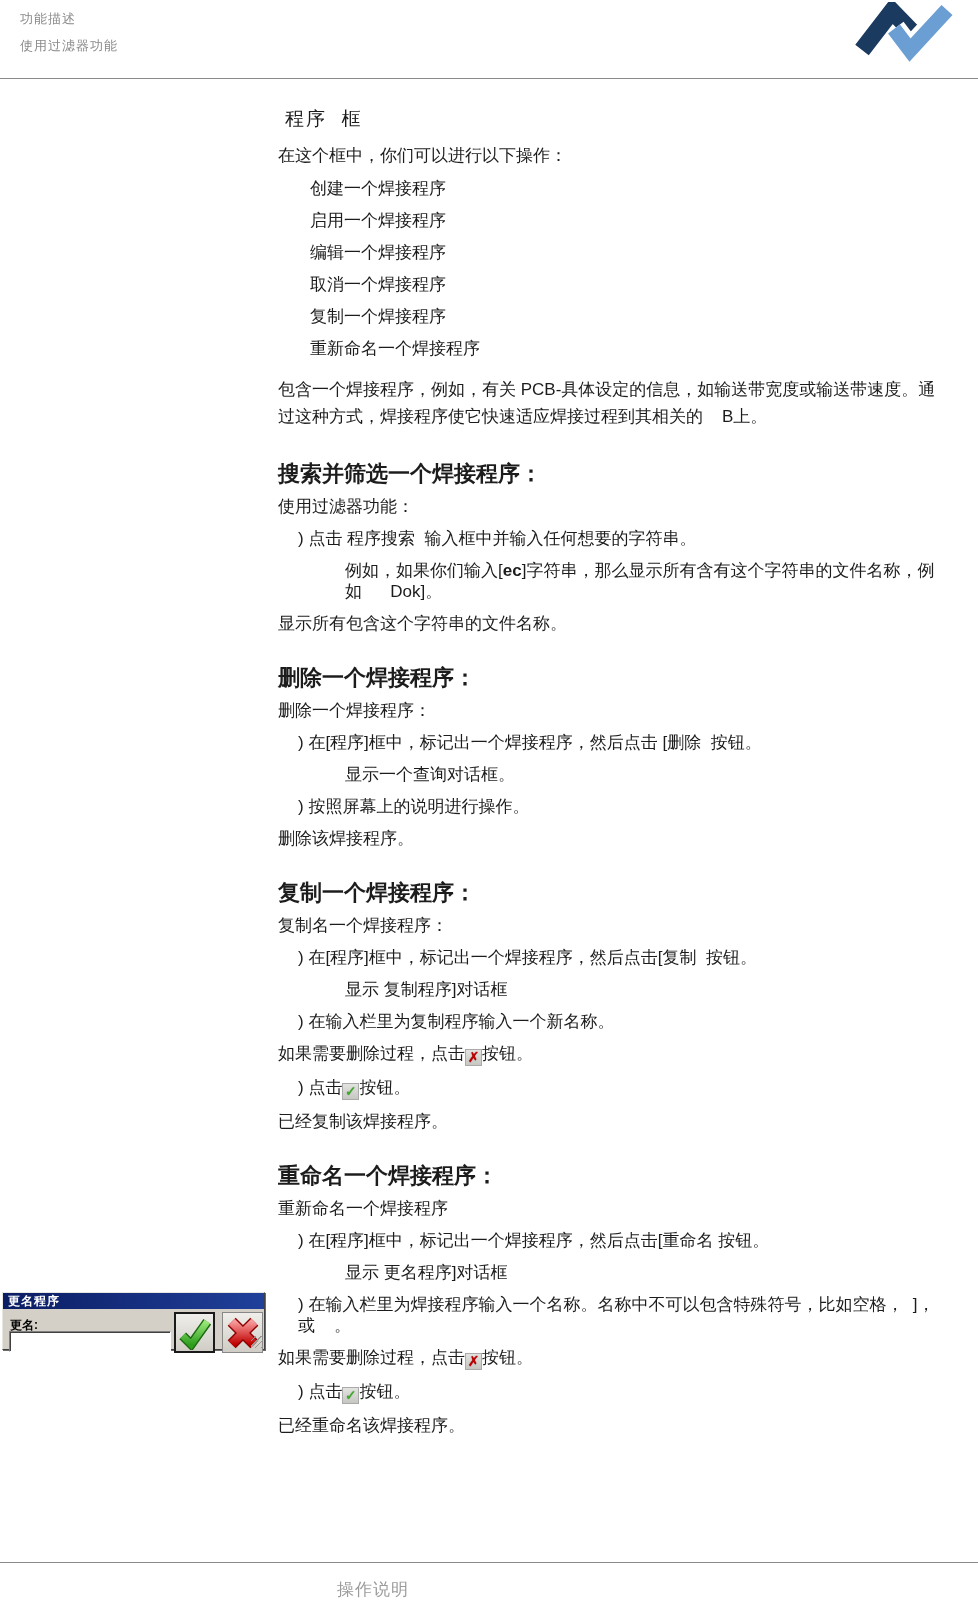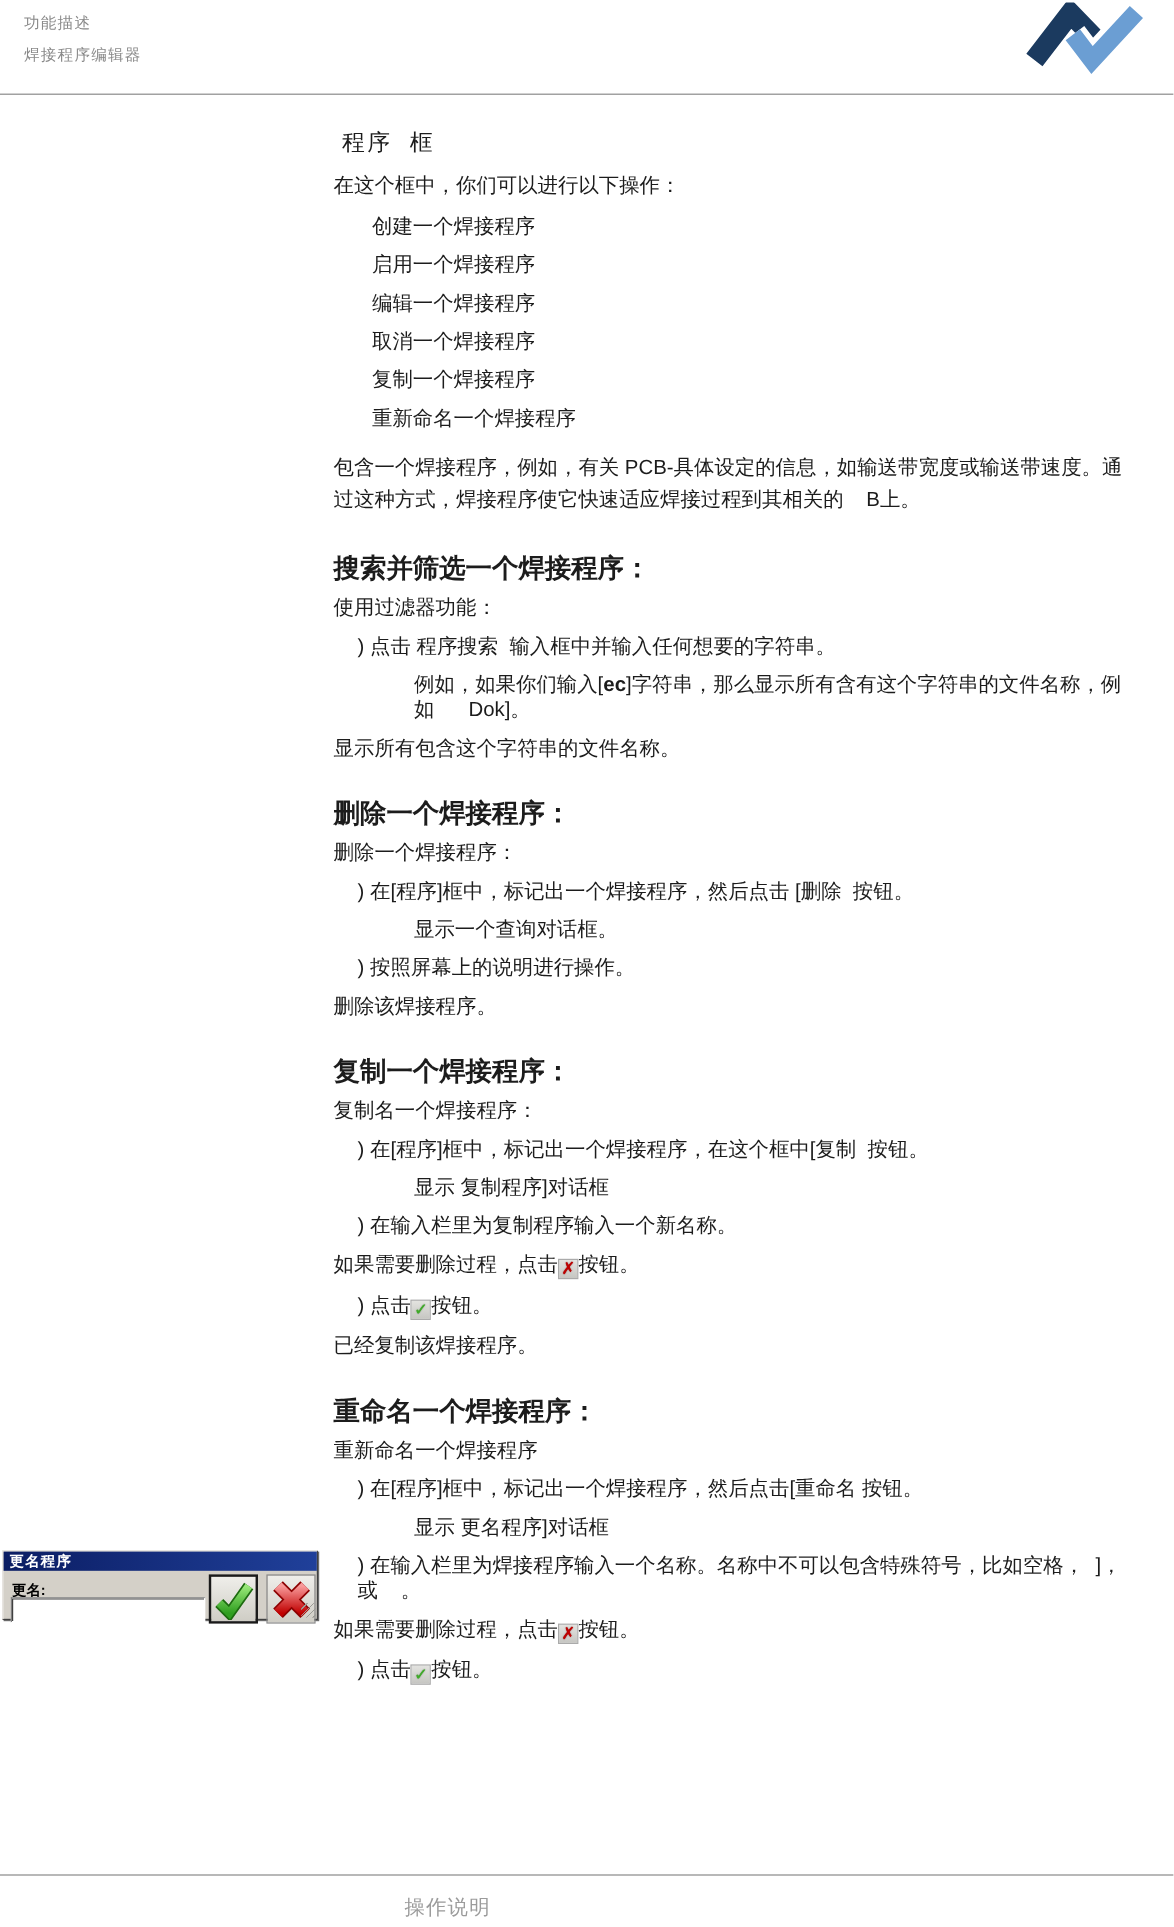--- a/index.html
+++ b/index.html
@@ -55,21 +55,21 @@
           background:repeating-linear-gradient(135deg,transparent 0 3px,#9a9a94 3px 4px); }
 
   
   .ftr-rule { position:absolute; left:0; top:1562px; width:978px; height:1px; background:#8a8a8a; }
   .ftr-text { position:absolute; left:337px; top:1578px; color:#9b9b9b; font-size:17px; letter-spacing:1px; }
 </style>
 </head>
 <body>
 
 <div class="hdr-line l1">功能描述</div>
-<div class="hdr-line l2">焊接程序编辑器</div>
+<div class="hdr-line l2">使用过滤器功能</div>
 
 <svg class="logo" width="108" height="60" viewBox="0 0 108 60">
   <polyline points="10,48 40,9 70,40" fill="none" stroke="#1b3a5f" stroke-width="17" stroke-linejoin="miter"></polyline>
   <polyline points="42,27 58,48 95,8" fill="none" stroke="#ffffff" stroke-width="24" stroke-linejoin="miter"></polyline>
   <polyline points="42,27 58,48 95,8" fill="none" stroke="#6b9ed3" stroke-width="15" stroke-linejoin="miter"></polyline>
 </svg>
 
 <div class="hdr-rule"></div>
 
 <div class="content">
@@ -94,34 +94,35 @@
 
   <div class="sec-h">删除一个焊接程序：</div>
   <div class="line lvl1">删除一个焊接程序：</div>
   <div class="line arrow">) 在[程序]框中，标记出一个焊接程序，然后点击 [删除  按钮。</div>
   <div class="line lvl2">显示一个查询对话框。</div>
   <div class="line arrow">) 按照屏幕上的说明进行操作。</div>
   <div class="line lvl1">删除该焊接程序。</div>
 
   <div class="sec-h">复制一个焊接程序：</div>
   <div class="line lvl1">复制名一个焊接程序：</div>
-  <div class="line arrow">) 在[程序]框中，标记出一个焊接程序，在这个框中[复制  按钮。</div>
+  <div class="line arrow">) 在[程序]框中，标记出一个焊接程序，然后点击[复制  按钮。</div>
   <div class="line lvl2">显示 复制程序]对话框</div>
   <div class="line arrow">) 在输入栏里为复制程序输入一个新名称。</div>
   <div class="line lvl1"><span>如果需要删除过程，点击</span><span class="ibtn red">✗</span><span>按钮。</span></div>
   <div class="line arrow"><span>) 点击</span><span class="ibtn green">✓</span><span>按钮。</span></div>
   <div class="line lvl1">已经复制该焊接程序。</div>
 
   <div class="sec-h">重命名一个焊接程序：</div>
   <div class="line lvl1">重新命名一个焊接程序</div>
   <div class="line arrow">) 在[程序]框中，标记出一个焊接程序，然后点击[重命名 按钮。</div>
   <div class="line lvl2">显示 更名程序]对话框</div>
   <div class="line arrow">) 在输入栏里为焊接程序输入一个名称。名称中不可以包含特殊符号，比如空格，  ]，    或    。</div>
   <div class="line lvl1"><span>如果需要删除过程，点击</span><span class="ibtn red">✗</span><span>按钮。</span></div>
   <div class="line arrow"><span>) 点击</span><span class="ibtn green">✓</span><span>按钮。</span></div>
+  <div class="line lvl1">已经重命名该焊接程序。</div>
 
 </div>
 
 <div class="dialog">
   <div class="dlg-title"><span>更名程序</span></div>
   <div class="dlg-label">更名:</div>
   <input class="dlg-input" value="" style="">
   <button class="dlg-btn ok">
     <svg width="34" height="34" viewBox="0 0 36 36">
       <defs>

